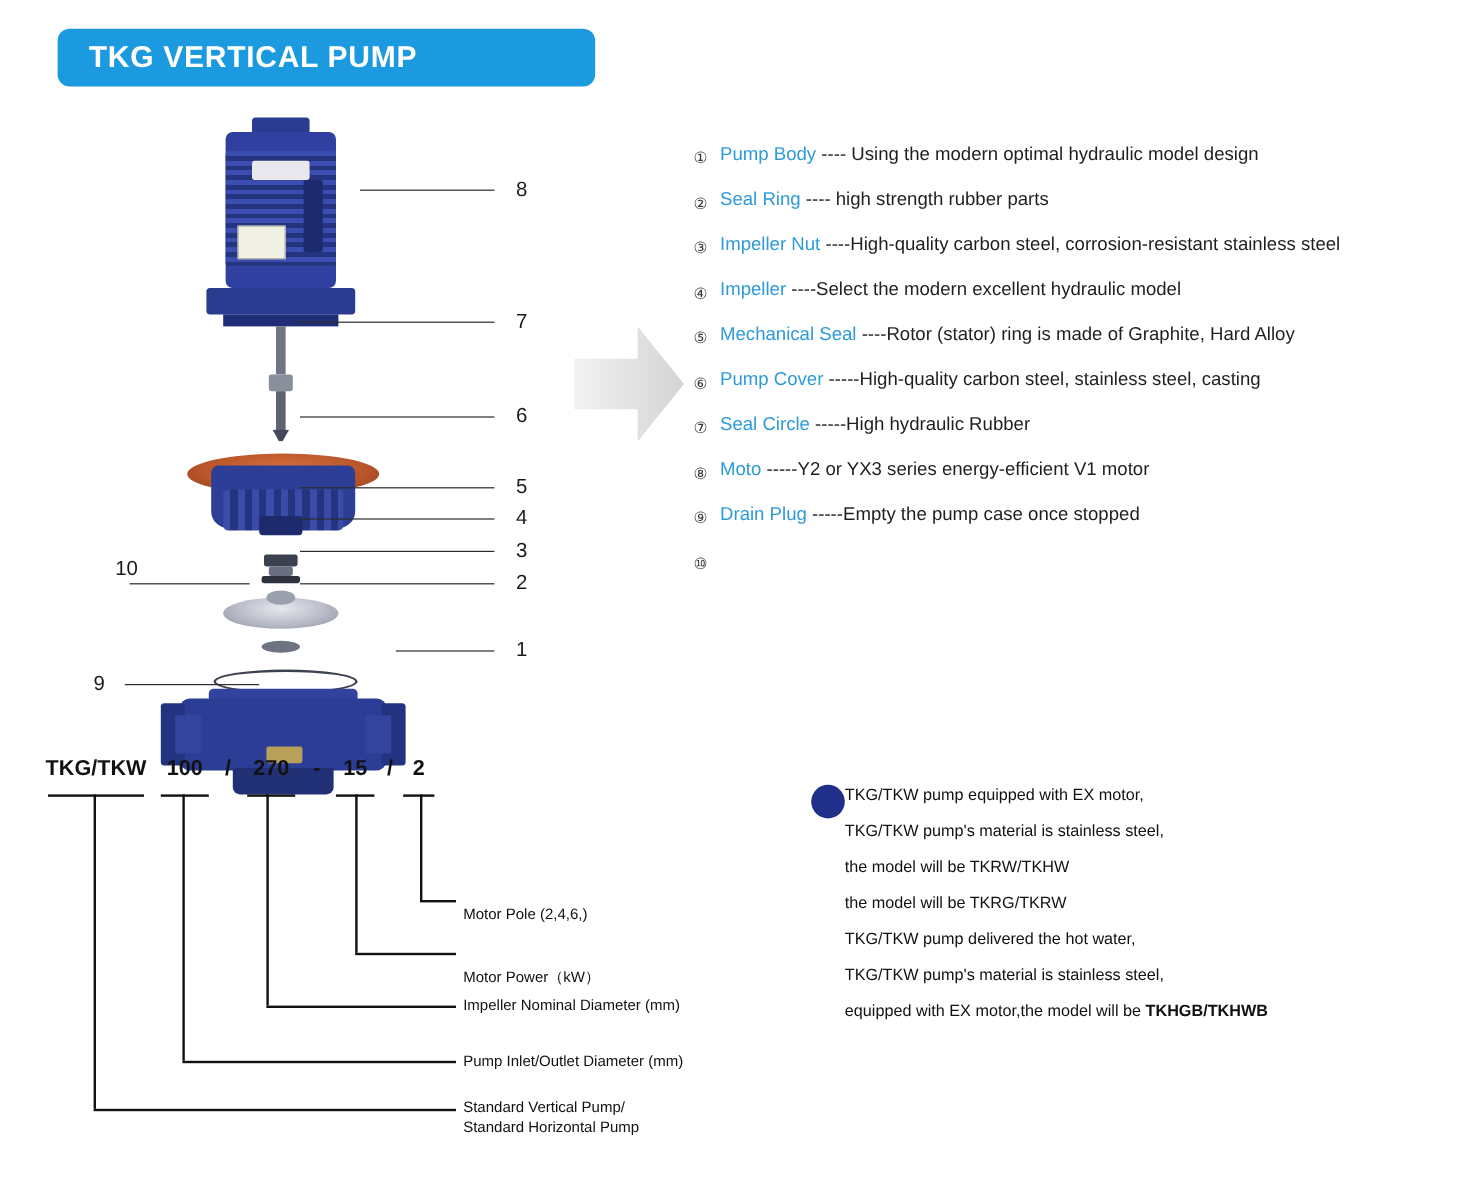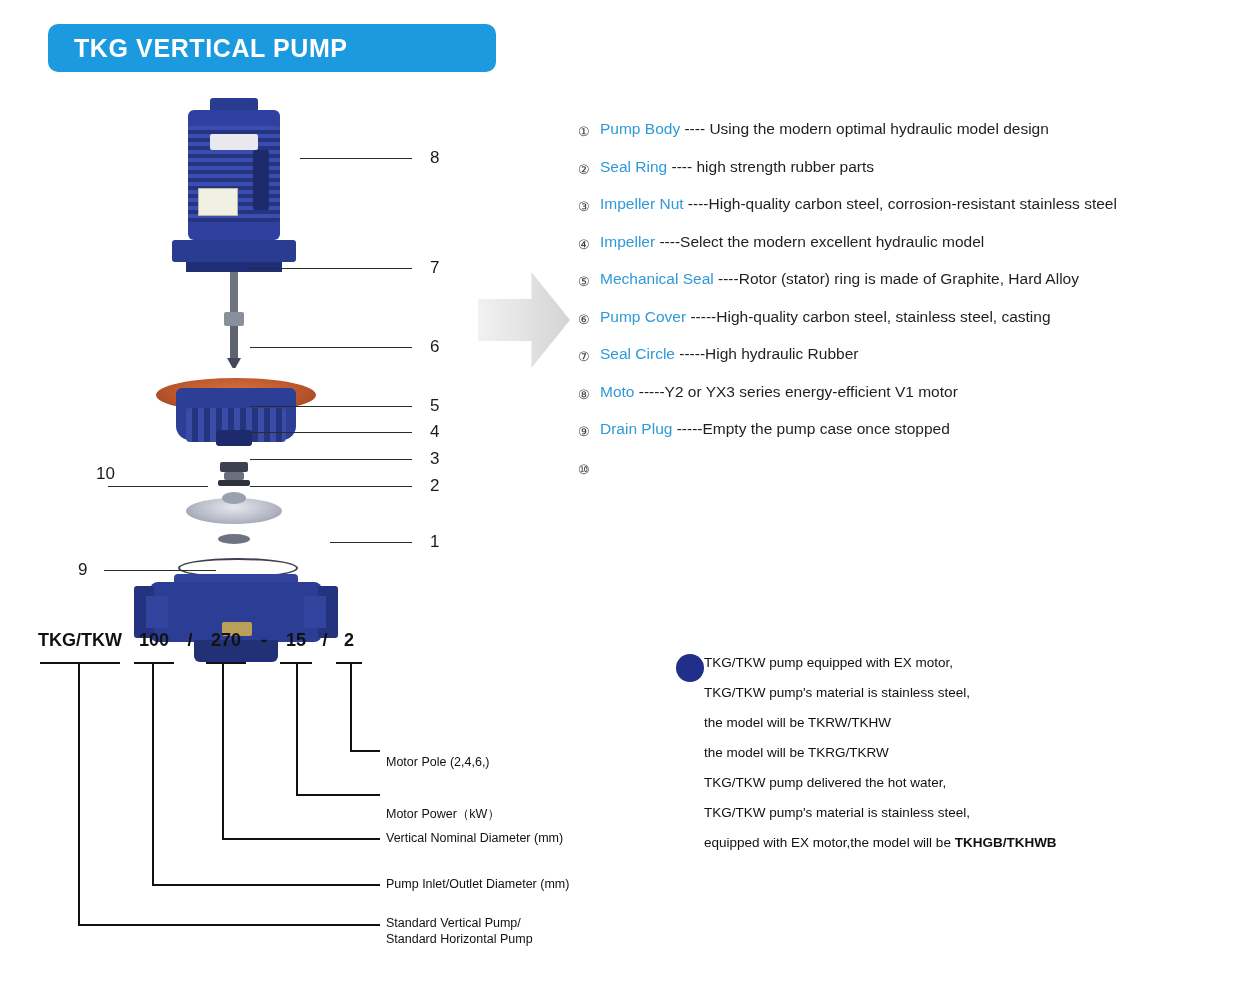--- a/index.html
+++ b/index.html
@@ -286,21 +286,21 @@
   <div class="vbar" style="left:320px; top:32px; height:88px;"></div>
   <div class="hbar" style="left:320px; top:120px; width:30px;"></div>
   <div class="legend" style="left:356px; top:124px;">Motor Pole (2,4,6,)</div>
 
   <div class="vbar" style="left:266px; top:32px; height:132px;"></div>
   <div class="hbar" style="left:266px; top:164px; width:84px;"></div>
   <div class="legend" style="left:356px; top:156px;margin-top:20px;">Motor Power（kW）</div>
 
   <div class="vbar" style="left:192px; top:32px; height:176px;"></div>
   <div class="hbar" style="left:192px; top:208px; width:158px;"></div>
-  <div class="legend" style="left:356px; top:200px;">Vertical Nominal Diameter (mm)</div>
+  <div class="legend" style="left:356px; top:200px;">Impeller Nominal Diameter (mm)</div>
 
   <div class="vbar" style="left:122px; top:32px; height:222px;"></div>
   <div class="hbar" style="left:122px; top:254px; width:228px;"></div>
   <div class="legend" style="left:356px; top:246px;">Pump Inlet/Outlet Diameter (mm)</div>
 
   <div class="vbar" style="left:48px; top:32px; height:262px;"></div>
   <div class="hbar" style="left:48px; top:294px; width:302px;"></div>
   <div class="legend" style="left:356px; top:285px;">
     <div>Standard Vertical Pump/</div>
     <div>Standard  Horizontal Pump</div>

